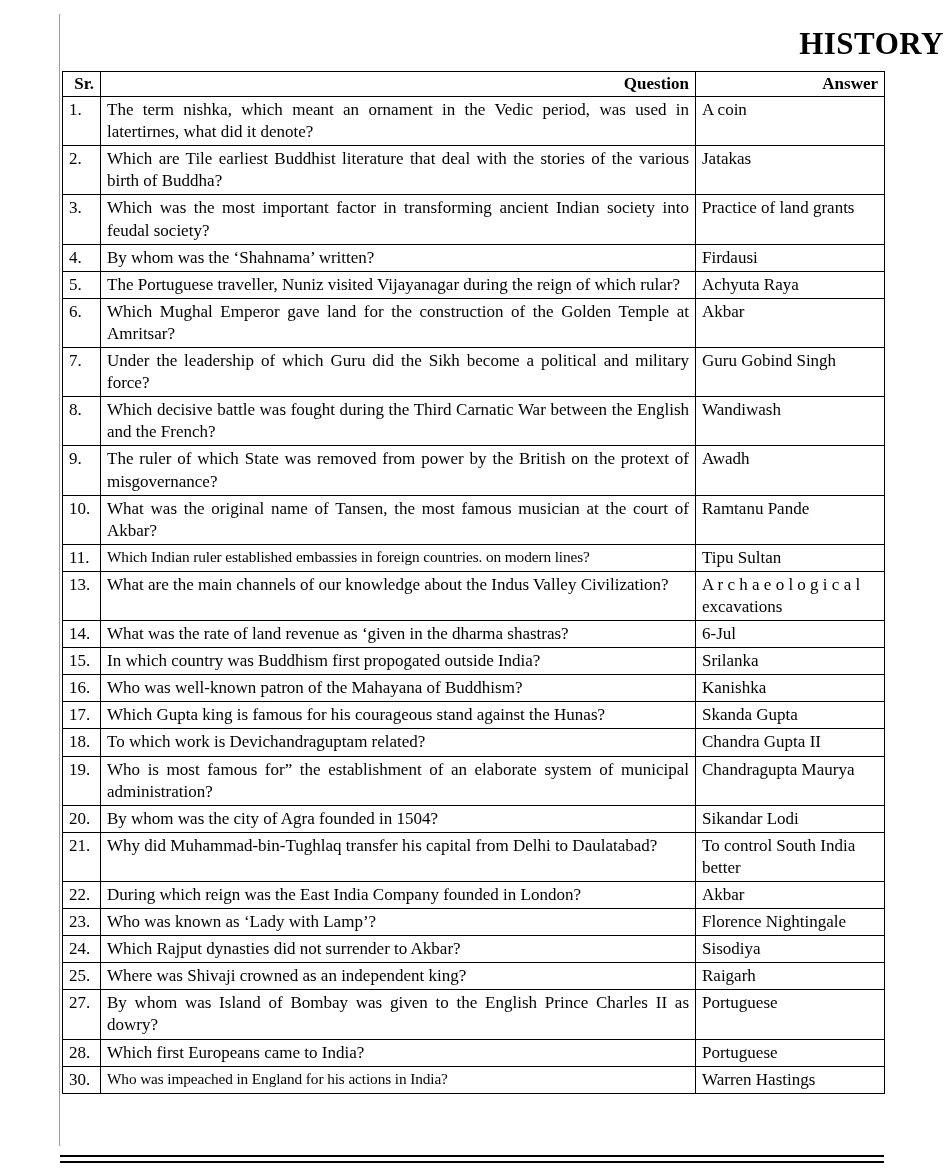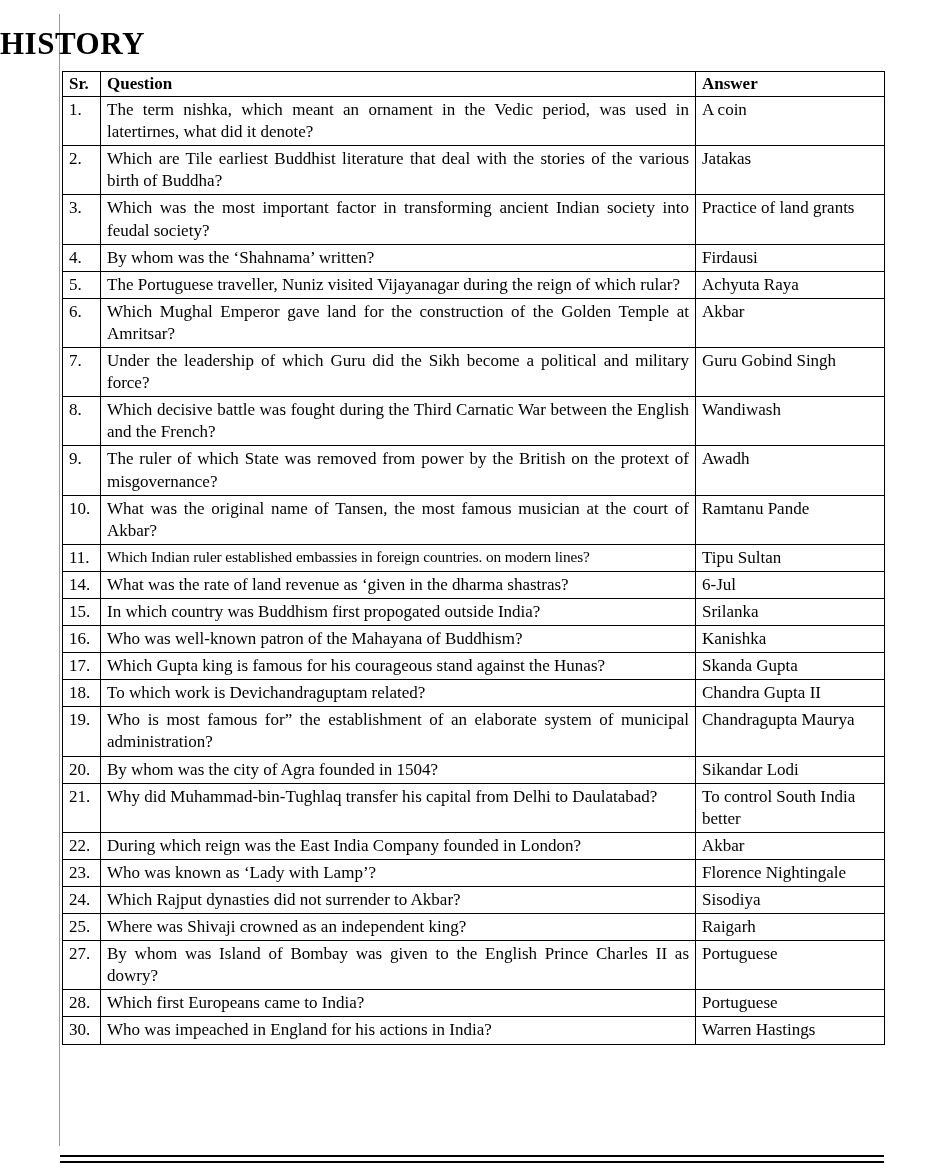--- a/index.html
+++ b/index.html
@@ -19,21 +19,21 @@
     width: 1px;
     height: 1132px;
     background: #9a9a9a;
   }
   .title {
     position: absolute;
     top: 26px;
     left: 0;
     width: 100%;
     margin: 0;
-    text-align: left;
+    text-align: right;
     font-size: 31px;
     font-weight: bold;
     letter-spacing: 0.5px;
     font-family: "Liberation Serif", serif;
   }
   table.qa-table {
     position: absolute;
     top: 71px;
     left: 62px;
     width: 822px;
@@ -42,21 +42,21 @@
     font-size: 17px;
   }
   .qa-table th, .qa-table td {
     border: 1px solid #000000;
     padding: 2px 6px;
     vertical-align: top;
     line-height: 1.3;
     overflow: hidden;
   }
   .qa-table th {
-    text-align: left;
+    text-align: right;
     font-weight: bold;
     padding-top: 1px;
     padding-bottom: 1px;
   }
   td.col-q { text-align: justify; }
   td.col-sr, td.col-a { text-align: left; }
   
   #table-body tr:nth-child(11) td.col-q,
   #table-body tr:nth-child(27) td.col-q {
     font-size: 15.3px;
@@ -145,20 +145,25 @@
           <td class="col-sr">10.</td>
           <td class="col-q">What was the original name of Tansen, the most famous musician at the court of Akbar?</td>
           <td class="col-a">Ramtanu Pande</td>
         </tr>
         <tr>
           <td class="col-sr">11.</td>
           <td class="col-q">Which Indian ruler established embassies in foreign countries. on modern lines?</td>
           <td class="col-a">Tipu Sultan</td>
         </tr>
         <tr>
+          <td class="col-sr">13.</td>
+          <td class="col-q">What are the main channels of our knowledge about the Indus Valley Civilization?</td>
+          <td class="col-a">A r c h a e o l o g i c a l excavations</td>
+        </tr>
+        <tr>
           <td class="col-sr">14.</td>
           <td class="col-q">What was the rate of land revenue as ‘given in the dharma shastras?</td>
           <td class="col-a">6-Jul</td>
         </tr>
         <tr>
           <td class="col-sr">15.</td>
           <td class="col-q">In which country was Buddhism first propogated outside India?</td>
           <td class="col-a">Srilanka</td>
         </tr>
         <tr>

